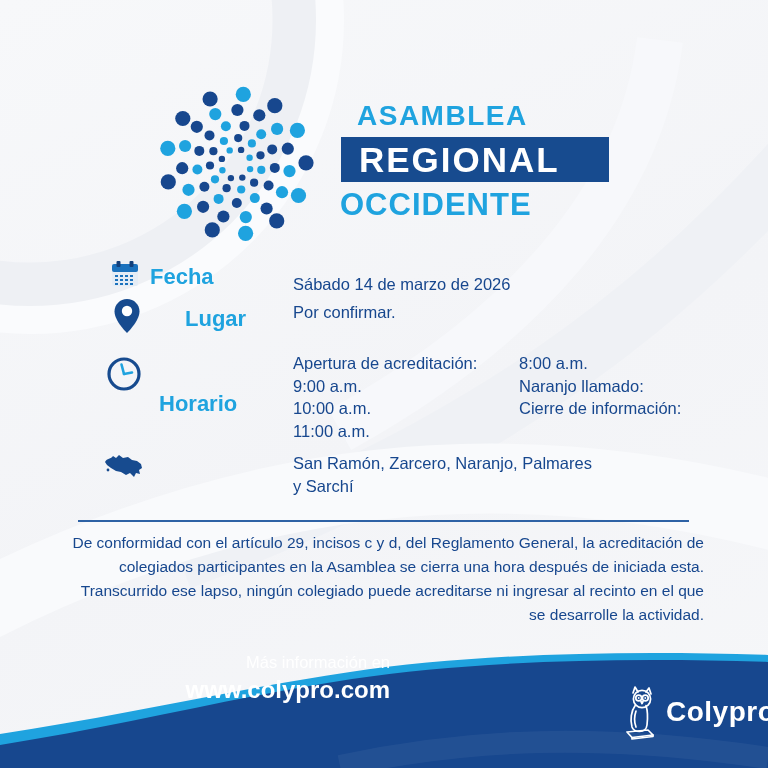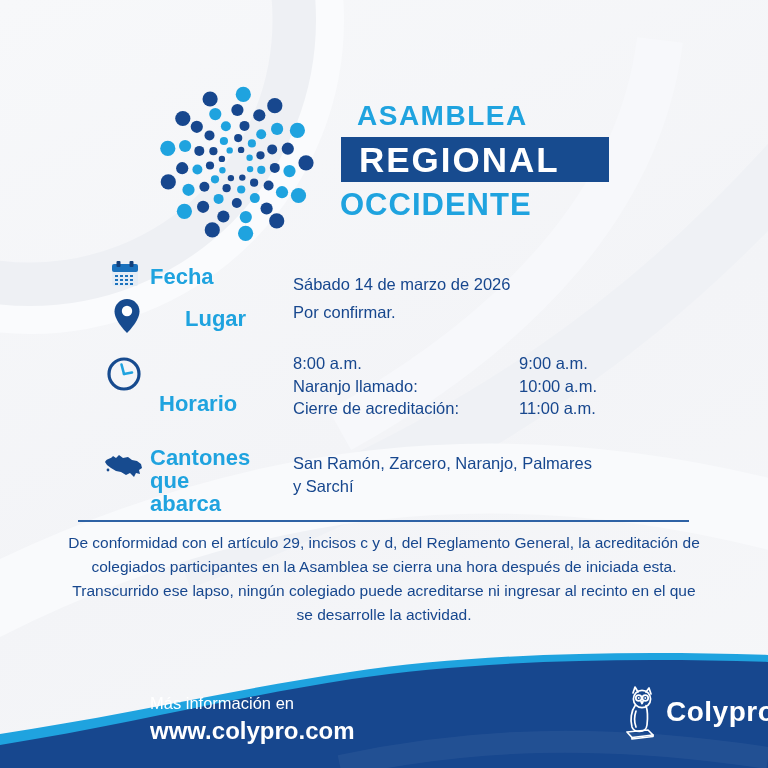--- a/index.html
+++ b/index.html
@@ -14,24 +14,24 @@
   
   .title-line1{left:357px;top:100px;font-size:28px;font-weight:bold;color:#1fa3df;letter-spacing:1.5px;}
   .title-band{left:341px;top:137px;width:268px;height:45px;background:#174b8f;display:flex;align-items:center;padding-left:18px;box-sizing:border-box;}
   .title-band span{font-size:35px;font-weight:bold;color:#ffffff;letter-spacing:2px;}
   .title-line3{left:340px;top:187px;font-size:31px;font-weight:bold;color:#1fa3df;letter-spacing:1px;}
   
   .info-label{font-size:22px;font-weight:bold;color:#1fa3df;}
   .info-value{font-size:16.5px;color:#17478e;}
   .schedule-grid{display:grid;grid-template-columns:226px auto;row-gap:3.5px;font-size:16.5px;color:#17478e;}
   .divider{left:78px;top:520px;width:611px;height:2px;background:#2e62a5;}
-  .disclaimer{left:64px;top:531px;width:640px;text-align:center;font-size:15.5px;line-height:24px;color:#17478e;}
+  .disclaimer{left:64px;top:531px;width:640px;text-align:right;font-size:15.5px;line-height:24px;color:#17478e;}
   
   .footer-svg{left:0;top:638px;}
-  .footer-info{left:150px;top:694px;width:240px;text-align:left;color:#ffffff;}
+  .footer-info{left:150px;top:653px;width:240px;text-align:right;color:#ffffff;}
   .footer-info .l1{font-size:16.5px;}
   .footer-info .l2{font-size:24px;font-weight:bold;margin-top:4px;}
   .brand{left:620px;top:684px;display:flex;align-items:center;gap:4px;}
   .brand .brand-text{color:#ffffff;font-size:28px;font-weight:bold;letter-spacing:.5px;}
 </style>
 </head>
 <body>
 
 <div class="poster">
 
@@ -142,33 +142,33 @@
   <div class="abs info-label" style="left:150px;top:306px;margin-left:35px;">Lugar</div>
   <div class="abs info-value" style="left:293px;top:303px;">Por confirmar.</div>
 
   <svg class="abs" style="left:105px;top:355px;" width="38" height="38" aria-hidden="true">
     <circle cx="19" cy="19" r="15" fill="none" stroke="#174b8f" stroke-width="3.2"></circle>
     <path d="M19 19 L16.5 9.5" stroke="#1fa3df" stroke-width="2.6" stroke-linecap="round" fill="none"></path>
     <path d="M19 19 L27 17.5" stroke="#1fa3df" stroke-width="2.6" stroke-linecap="round" fill="none"></path>
   </svg>
   <div class="abs info-label" style="left:159px;top:359px;margin-top:32px;">Horario</div>
   <div class="abs schedule-grid" style="left:293px;top:354px;">
+    <div>Apertura de acreditación:</div>
     <div>8:00 a.m.</div>
     <div>9:00 a.m.</div>
     <div>Naranjo llamado:</div>
     <div>10:00 a.m.</div>
-    <div>Cierre de acreditación:</div>
+    <div>Cierre de información:</div>
     <div>11:00 a.m.</div>
   </div>
 
   <svg class="abs" style="left:100px;top:448px;" width="46" height="38" aria-hidden="true">
     <path d="M5 14 C7 10 11 11 13 8 L16 10 L19 7 L23 10 L28 9 L32 12 L37 13 L41 16 L42 20 L39 22 L40 26 L36 25 L34 29 L30 25 L26 27 L21 24 L16 23 L11 20 L7 17 Z" fill="#174b8f"></path>
     <circle cx="8" cy="22" r="1.4" fill="#174b8f"></circle>
   </svg>
-  <div class="abs info-label" style="left:150px;top:446px;width:108px;line-height:23px;">Cantones que abarca</div>
   <div class="abs info-value" style="left:293px;top:452px;width:300px;line-height:23px;">San Ramón, Zarcero, Naranjo, Palmares y Sarchí</div>
 
   <div class="abs divider"></div>
   <div class="abs disclaimer">De conformidad con el artículo 29, incisos c y d, del Reglamento General, la acreditación de colegiados participantes en la Asamblea se cierra una hora después de iniciada esta. Transcurrido ese lapso, ningún colegiado puede acreditarse ni ingresar al recinto en el que se desarrolle la actividad.</div>
 
   <svg class="abs footer-svg" width="768" height="130" aria-hidden="true">
     <path d="M768,17 C620,12 470,16 350,34 C230,52 120,78 0,96 L0,130 L768,130 Z" fill="#1fa3df"></path>
     <path d="M768,24 C620,19 472,23 352,41 C234,59 126,87 0,107 L0,130 L768,130 Z" fill="#17478e"></path>
     <path d="M768,120 C600,95 470,100 340,128" fill="none" stroke="#ffffff" stroke-opacity="0.05" stroke-width="22"></path>
   </svg>

